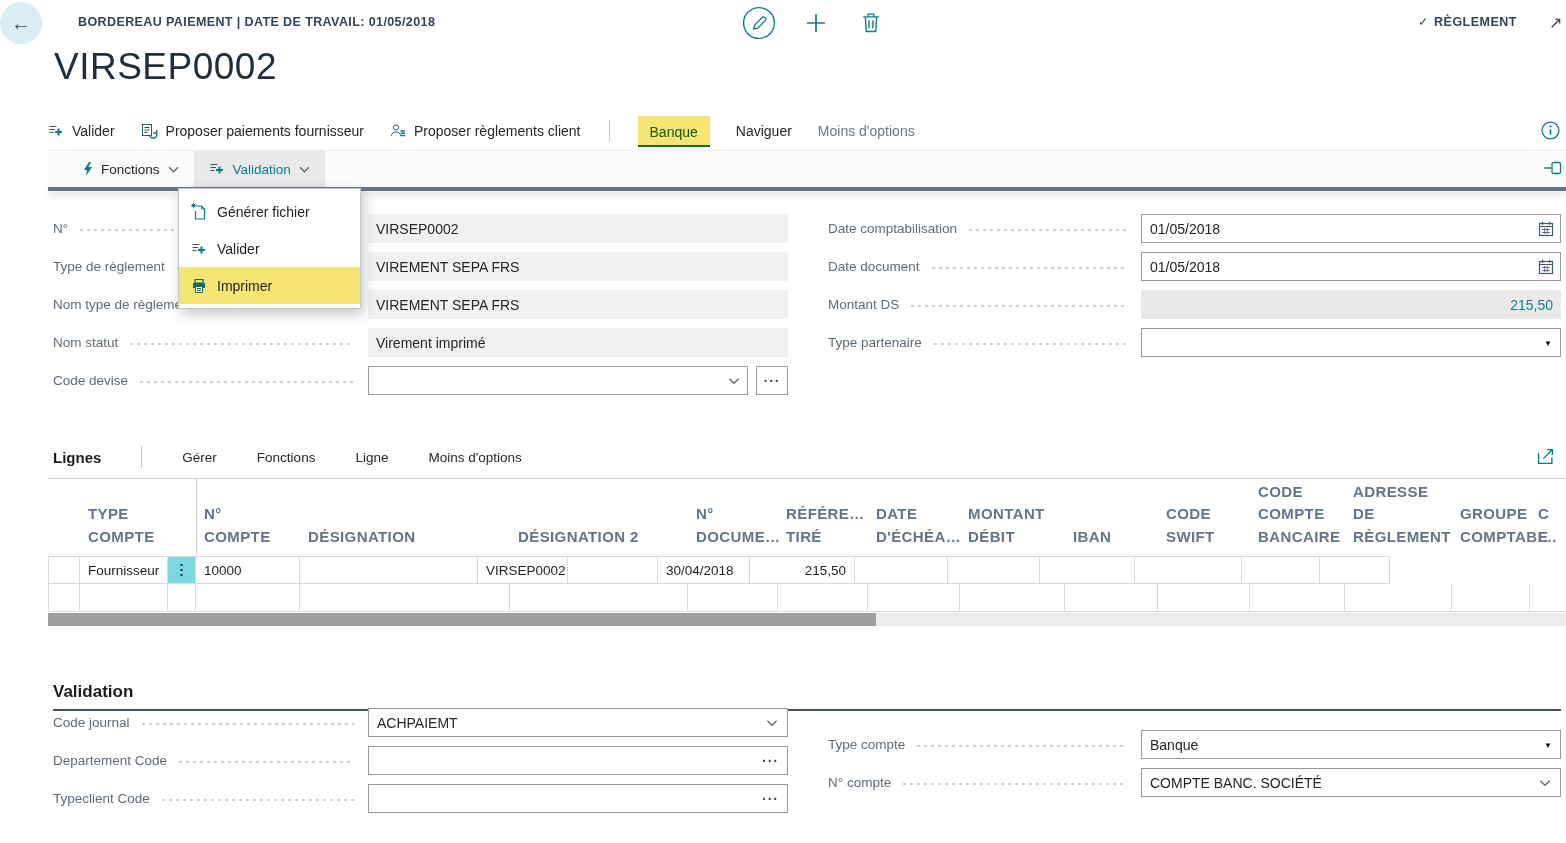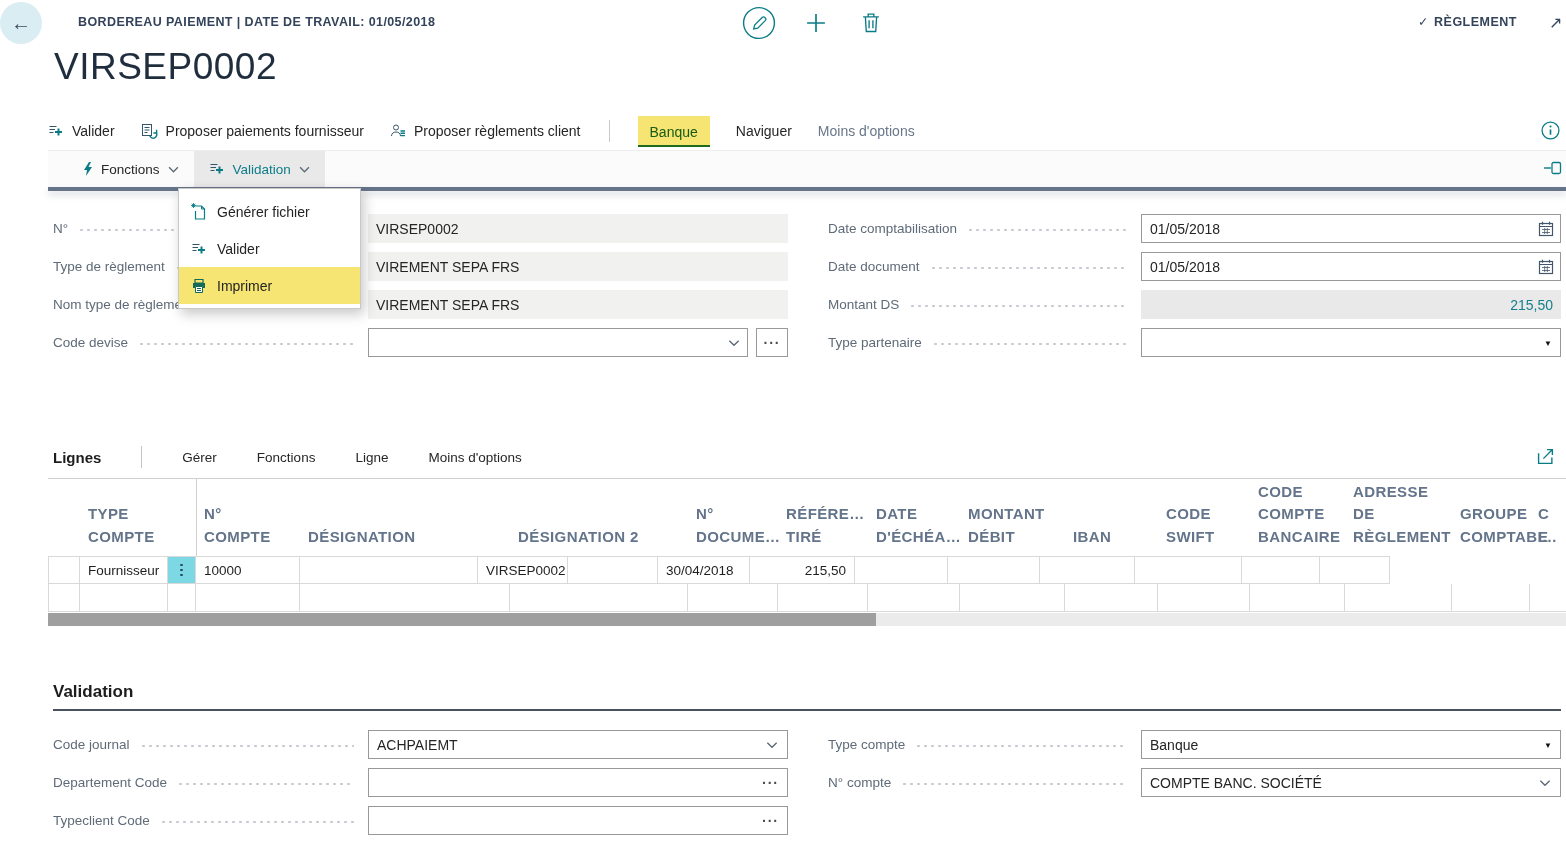--- a/index.html
+++ b/index.html
@@ -49,21 +49,21 @@
   .dropdown{position:absolute;left:178px;top:188px;width:181px;background:#fff;
             border:1px solid #c8c8c8;box-shadow:3px 5px 12px rgba(0,0,0,.22);z-index:30;padding:4px 0;}
   .dd-item{height:37px;display:flex;align-items:center;gap:10px;padding:0 12px;
            font-size:14px;color:#242424;cursor:pointer;}
   .dd-item.hl{background:#f6e473;}
 
   
   .fields{position:absolute;}
   .fields-left{left:53px;top:214px;width:735px;}
   .fields-right{left:828px;top:214px;width:733px;}
-  .fields-vleft{left:53px;top:730px;width:735px;}
+  .fields-vleft{left:53px;top:708px;width:735px;}
   .fields-vright{left:828px;top:730px;width:733px;}
   .frow{display:flex;align-items:center;height:29px;margin-bottom:9px;}
   .flabel{width:315px;flex:none;display:flex;align-items:center;font-size:13.5px;color:#5f6b78;}
   .fields-right .flabel,.fields-vright .flabel{width:313px;}
   .leader{flex:1;height:2px;margin:2px 14px 0 10px;
           background-image:radial-gradient(circle,#c6cad0 1.1px,transparent 1.2px);
           background-size:7px 2px;background-repeat:repeat-x;background-position:left center;}
   .fcontrol{width:420px;flex:none;height:29px;position:relative;display:flex;align-items:center;}
   .ro,.inp{width:100%;height:100%;box-sizing:border-box;display:flex;align-items:center;
            padding:0 8px;font-size:14px;color:#252525;}
@@ -296,20 +296,29 @@
           <div class="ro">VIREMENT SEPA FRS</div>
         </div>
     </div>
     <div class="frow">
       <div class="flabel">
           <span>Nom type de règlement</span>
           <span class="leader"></span>
         </div>
       <div class="fcontrol">
           <div class="ro">VIREMENT SEPA FRS</div>
+        </div>
+    </div>
+    <div class="frow">
+      <div class="flabel">
+          <span>Nom statut</span>
+          <span class="leader"></span>
+        </div>
+      <div class="fcontrol">
+          <div class="ro">Virement imprimé</div>
         </div>
     </div>
     <div class="frow">
       <div class="flabel">
           <span>Code devise</span>
           <span class="leader"></span>
         </div>
       <div class="fcontrol">
         <div class="inp inp-short"></div>
         <span class="ctrl-icon" style="right:48px;">

